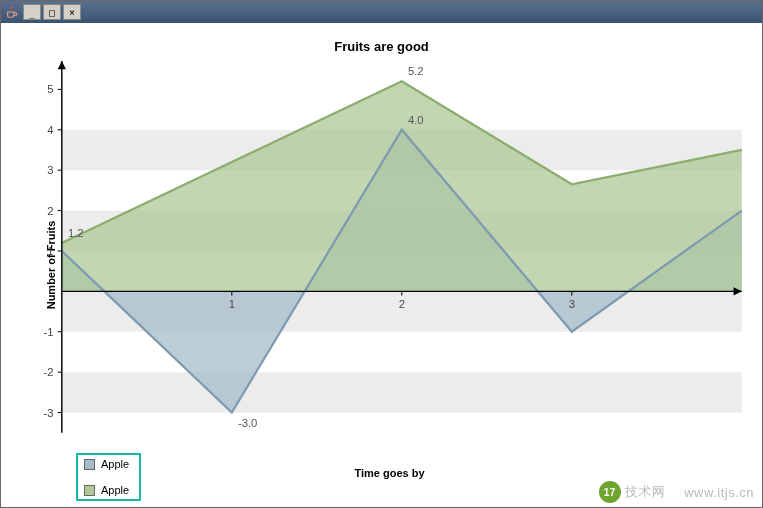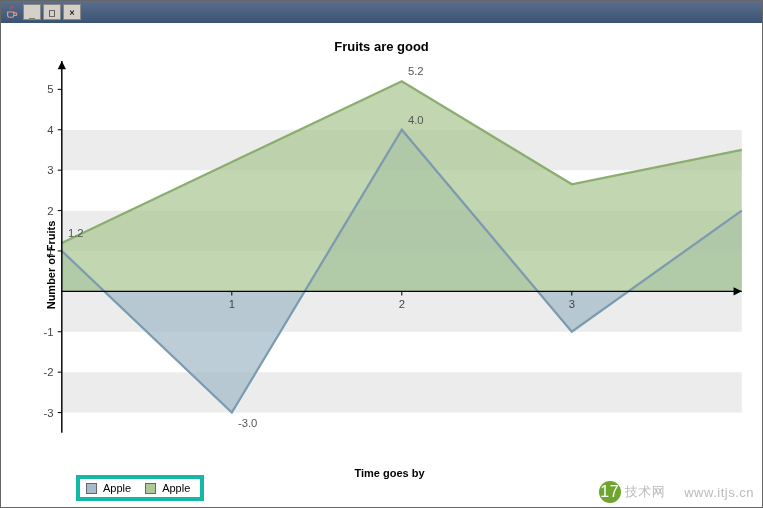--- a/index.html
+++ b/index.html
@@ -8,25 +8,25 @@
   .titlebar { height: 22px; background: linear-gradient(#5a6f8c, #3b5373); display: flex; align-items: center; padding: 0 2px 0 4px; }
   .titlebar .coffee { width: 14px; height: 14px; margin-right: 4px; display:flex; align-items:center; justify-content:center; }
   .titlebar .title { color: #fff; font-size: 13px; flex: 1; white-space: nowrap; }
   .winbtns { display: flex; gap: 2px; }
   .winbtn { width: 18px; height: 16px; background: #d4d0c8; border: 1px solid #888; display: flex; align-items: center; justify-content: center; font-size: 10px; font-family: monospace; cursor: default; }
   .content { flex: 1; position: relative; background: #fff; }
   .chart-title { text-align: center; font-weight: bold; font-size: 13px; padding-top: 16px; color: #000; }
   .plot-wrap { position: absolute; left: 30px; right: 12px; top: 30px; bottom: 50px; }
   .ylabel { position: absolute; left: 6px; top: 50%; transform: translateY(-50%) rotate(-90deg); transform-origin: center; font-weight: bold; font-size: 11px; white-space: nowrap; }
   .xlabel { position: absolute; bottom: 28px; left: 16px; right: 0; text-align: center; font-weight: bold; font-size: 11px; }
-  .legend { position: absolute; left: 75px; bottom: 6px; border: 4px solid #14b8a6; background: #fff; padding: 3px 10px 3px 6px; display: flex; gap: 14px; align-items:flex-start; font-size: 11px; }
+  .legend { position: absolute; left: 75px; bottom: 6px; border: 2px solid #14b8a6; background: #fff; padding: 3px 10px 3px 6px; display: flex; gap: 14px; align-items:flex-start; font-size: 11px; flex-direction: column; }
   .legend .item { display: flex; align-items: center; gap: 6px; }
   .legend .swatch { width: 11px; height: 11px; border: 1px solid #666; }
   .watermark { position: absolute; right: 8px; bottom: 4px; font-size: 13px; color: #bbb; letter-spacing: 0.5px; display:flex; align-items:center; gap:4px;}
-  .watermark .badge { width:22px; height:22px; border-radius:50%; background:#6fa52e; color:#fff; font-size:16px; font-weight:normal; display:flex; align-items:center; justify-content:center; }
+  .watermark .badge { width:22px; height:22px; border-radius:50%; background:#6fa52e; color:#fff; font-size:10px; font-weight:bold; display:flex; align-items:center; justify-content:center; }
   svg { width: 100%; height: 100%; }
   .tick-label { font-size: 11px; fill: #444; }
   .data-label { font-size: 11px; fill: #555; }
 </style>
 </head>
 <body>
 
 <div class="window">
   <div class="titlebar">
     <span class="coffee">

